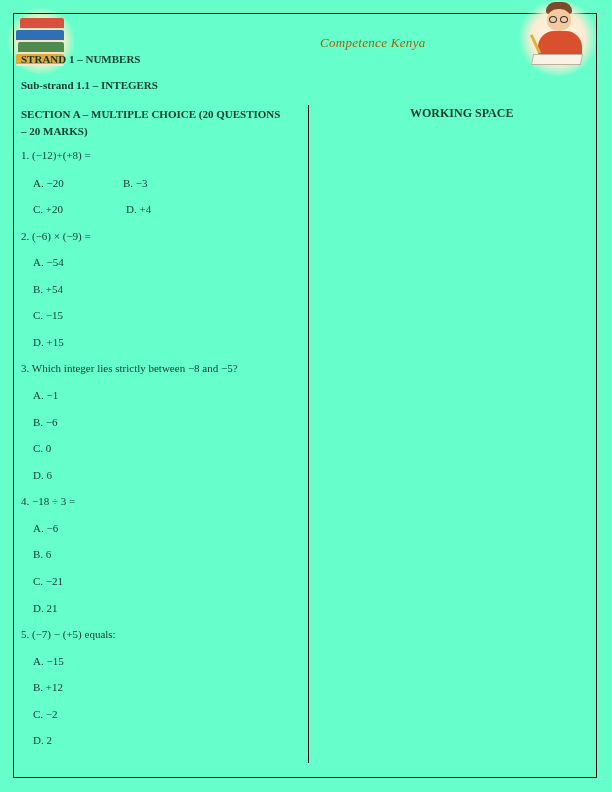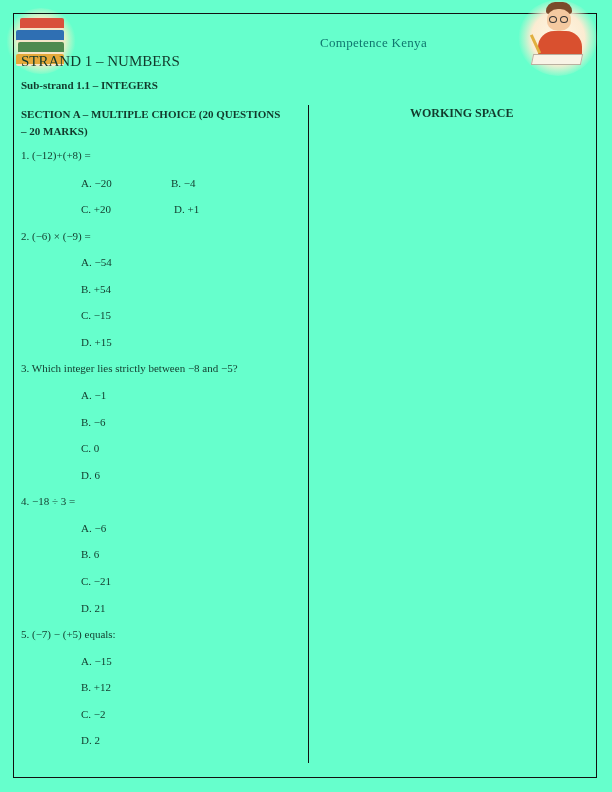--- a/index.html
+++ b/index.html
@@ -33,34 +33,34 @@
       background:radial-gradient(circle at 50% 50%, #fff6e4 0%, #fbecd2 48%, rgba(102,255,204,0) 72%);
     }
     .kid .hair { position:absolute; left:28px; top:2px; width:26px; height:12px; background:#7a4a2a; border-radius:12px 12px 4px 4px; }
     .kid .face { position:absolute; left:29px; top:9px; width:24px; height:22px; background:#f4c9a0; border-radius:45%; }
     .kid .glasses { position:absolute; left:30px; top:16px; width:22px; height:7px; }
     .kid .glasses i { position:absolute; top:0; width:8px; height:7px; border:1.5px solid #333; border-radius:50%; box-sizing:border-box; }
     .kid .shirt { position:absolute; left:20px; top:31px; width:44px; height:26px; background:#d9502f; border-radius:16px 16px 4px 4px; }
     .kid .paper { position:absolute; left:14px; top:54px; width:48px; height:9px; background:#f8f3e6; border:1px solid #b9b0a0; transform:skewX(-12deg); }
     .kid .pencil { position:absolute; left:16px; top:34px; width:3px; height:20px; background:#e0b040; transform:rotate(-25deg); }
     .brand {
-      position:absolute; left:320px; top:35px; 
-      font-size:13px; color:#0f766e; letter-spacing:0.3px;
+      position:absolute; left:320px; top:35px; font-style:italic;
+      font-size:13px; color:#a16207; letter-spacing:0.3px;
     }
-    .strand { position:absolute; left:21px; top:53px; font-size:15px; font-weight:normal; }
+    .strand { position:absolute; left:21px; top:53px; font-size:11px; font-weight:bold; }
     .substrand { position:absolute; left:21px; top:79px; font-size:11px; font-weight:bold; }
     .section-title {
       position:absolute; left:21px; top:106px; width:260px;
       font-size:11px; font-weight:bold; line-height:17px;
     }
     .working {
       position:absolute; left:410px; top:106px; font-size:12px; font-weight:bold;
     }
     .q { position:absolute; left:21px; font-size:11px;text-align:right; }
-    .opt { position:absolute; font-size:11px;margin-left:48px; }
+    .opt { position:absolute; font-size:11px; }
   </style>
 </head>
 <body>
 
 <div class="books">
   <div class="book b1"></div>
   <div class="book b2"></div>
   <div class="book b3"></div>
   <div class="book b4"></div>
 </div>
@@ -82,23 +82,23 @@
 
 <div class="brand">Competence Kenya</div>
 <div class="strand">STRAND 1 – NUMBERS</div>
 <div class="substrand">Sub-strand 1.1 – INTEGERS</div>
 
 <div class="section-title">SECTION A – MULTIPLE CHOICE (20 QUESTIONS – 20 MARKS)</div>
 <div class="working">WORKING SPACE</div>
 
 <div class="q" style="top:149px">1. (−12)+(+8) =</div>
 <div class="opt" style="left:33px;top:177px">A. −20</div>
-<div class="opt" style="left:123px;top:177px">B. −4</div>
+<div class="opt" style="left:123px;top:177px">B. −3</div>
 <div class="opt" style="left:33px;top:203px">C. +20</div>
-<div class="opt" style="left:126px;top:203px">D. +1</div>
+<div class="opt" style="left:126px;top:203px">D. +4</div>
 
 <div class="q" style="top:230px">2. (−6) × (−9) =</div>
 <div class="opt" style="left:33px;top:256px">A. −54</div>
 <div class="opt" style="left:33px;top:283px">B. +54</div>
 <div class="opt" style="left:33px;top:309px">C. −15</div>
 <div class="opt" style="left:33px;top:336px">D. +15</div>
 
 <div class="q" style="top:362px">3. Which integer lies strictly between −8 and −5?</div>
 <div class="opt" style="left:33px;top:389px">A. −1</div>
 <div class="opt" style="left:33px;top:416px">B. −6</div>

